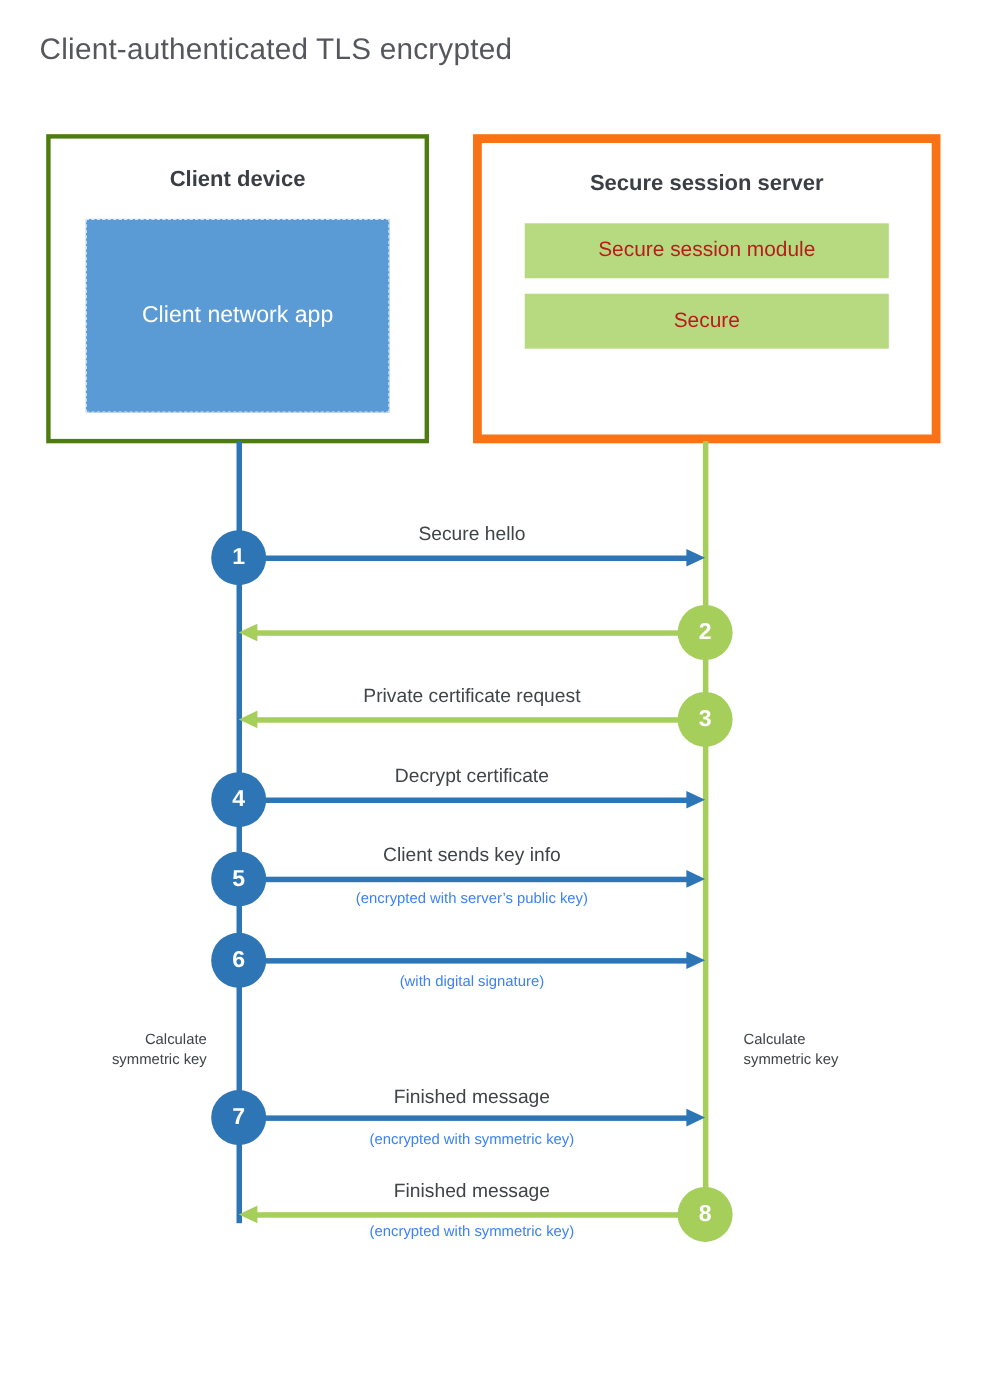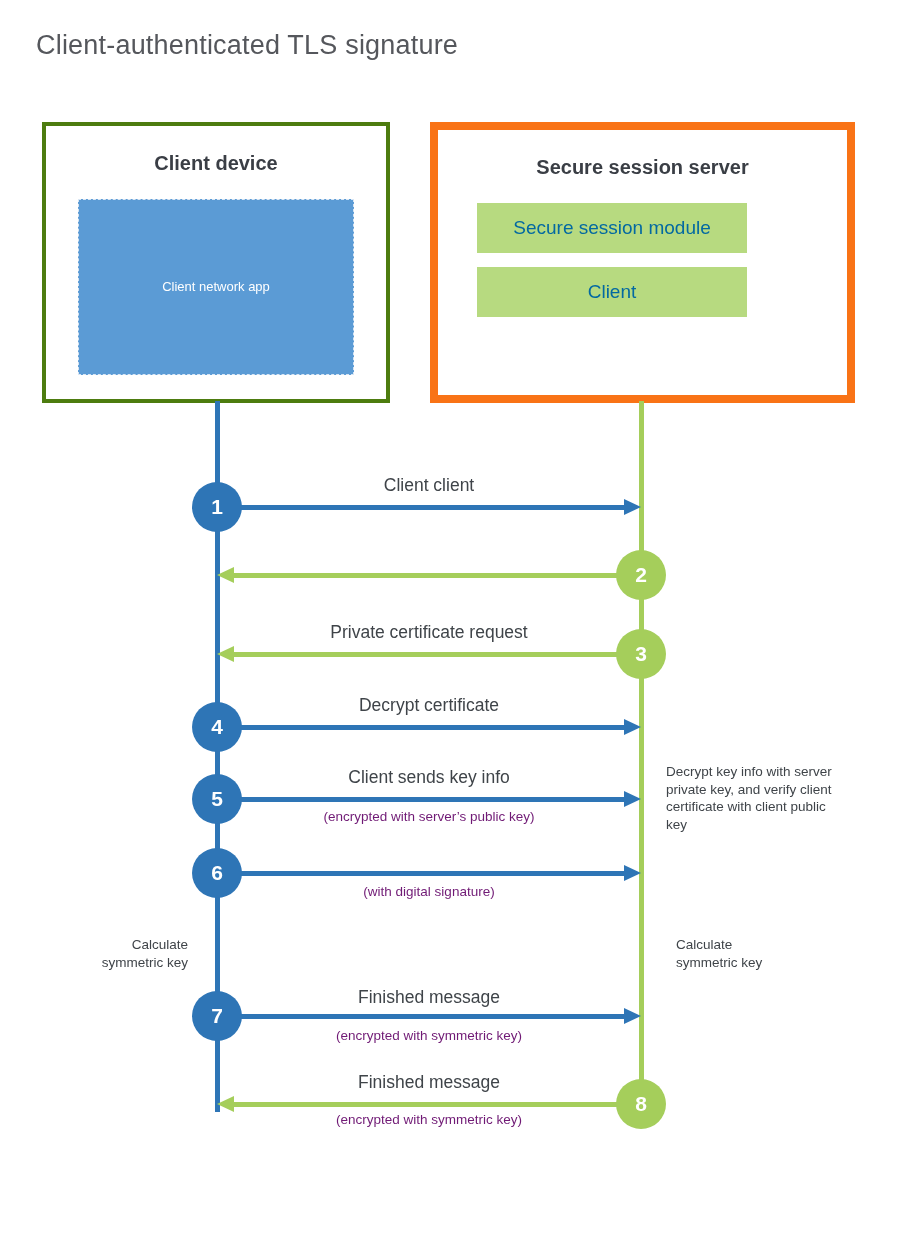--- a/index.html
+++ b/index.html
@@ -12,24 +12,24 @@
   
   .actor{position:absolute;top:122px;height:281px;background:#fff;box-sizing:border-box;}
   .actor.client{left:42px;width:348px;border:4px solid #4d7c0f;}
   .actor.server{left:430px;width:425px;border:8px solid #f97316;}
   .actor-title{position:absolute;left:0;right:0;top:26px;text-align:center;
                font-size:20px;font-weight:700;color:#3a3e45;}
 
   .app-box{position:absolute;left:32px;top:73px;width:276px;height:176px;
            background:#5b9bd5;border:1px dashed #d9e6f4;box-sizing:border-box;
            display:flex;align-items:center;justify-content:center;}
-  .app-box .app-label{width:190px;text-align:center;color:#fff;font-size:13px;line-height:1.5;}
+  .app-box .app-label{width:190px;text-align:center;color:#fff;font-size:21px;line-height:1.5;}
 
-  .module-bar{position:absolute;left:39px;width:270px;height:50px;background:#b7da80;
-              color:#0369a1;font-size:19px;text-align:center;line-height:50px;}
+  .module-bar{position:absolute;left:39px;width:331px;height:50px;background:#b7da80;
+              color:#b91c1c;font-size:19px;text-align:center;line-height:50px;}
   .module-bar.m0{top:73px;}
   .module-bar.m1{top:137px;}
   .module-bar.m2{top:199px;}
 
   
   .lifeline{position:absolute;width:5px;}
   .lifeline.client{left:215px;top:401px;height:711px;background:#2e75b6;}
   .lifeline.server{left:639px;top:401px;height:703px;background:#a5ce5b;}
 
   
@@ -43,51 +43,51 @@
   .shaft.blue{background:#2e75b6;left:217px;width:408px;}
   .shaft.green{background:#a5ce5b;left:233px;width:408px;}
   .head{position:absolute;width:0;height:0;border-top:8px solid transparent;
         border-bottom:8px solid transparent;}
   .head.right{left:624px;border-left:17px solid #2e75b6;}
   .head.left{left:217px;border-right:17px solid #a5ce5b;}
 
   .msg-label{position:absolute;left:217px;width:424px;text-align:center;
              font-size:17.5px;color:#3f4449;}
   .msg-sub{position:absolute;left:217px;width:424px;text-align:center;
-           font-size:13.5px;color:#701a75;}
+           font-size:13.5px;color:#3b82f6;}
 
   .note{position:absolute;font-size:13.5px;color:#3f4449;line-height:1.3;}
   .note.decrypt{left:666px;top:763px;width:166px;text-align:left;}
   .note.calc-left{left:76px;top:936px;width:112px;text-align:right;}
   .note.calc-right{left:676px;top:936px;width:112px;text-align:left;}
 </style>
 </head>
 <body>
 
 <div id="page">
 
-  <div class="title">Client-authenticated TLS signature</div>
+  <div class="title">Client-authenticated TLS encrypted</div>
 
   <div class="actor client">
     <div class="actor-title">Client device</div>
     <div class="app-box">
       <div class="app-label">Client network app</div>
     </div>
   </div>
 
   <div class="actor server">
     <div class="actor-title">Secure session server</div>
     <div class="module-bar m0">Secure session module</div>
-    <div class="module-bar m1">Client</div>
+    <div class="module-bar m1">Secure</div>
   </div>
 
   <div class="lifeline client"></div>
   <div class="lifeline server"></div>
 
-  <div class="msg-label" style="top:475px">Client client</div>
+  <div class="msg-label" style="top:475px">Secure hello</div>
   <div class="shaft blue" style="top:505px"></div>
   <div class="head right" style="top:499px"></div>
   <div class="circle blue" style="left:192px;top:482px">
       <span>1</span>
     </div>
 
   <div class="shaft green" style="top:573px"></div>
   <div class="head left" style="top:567px"></div>
   <div class="circle green" style="left:616px;top:550px">
       <span>2</span>
@@ -131,17 +131,16 @@
     </div>
 
   <div class="msg-label" style="top:1072px">Finished message</div>
   <div class="shaft green" style="top:1102px"></div>
   <div class="head left" style="top:1096px"></div>
   <div class="msg-sub" style="top:1112px">(encrypted with symmetric key)</div>
   <div class="circle green" style="left:616px;top:1079px">
       <span>8</span>
     </div>
 
-  <div class="note decrypt">Decrypt key info with server private key, and verify client certificate with client public key</div>
   <div class="note calc-left">Calculate symmetric key</div>
   <div class="note calc-right">Calculate symmetric key</div>
 
 </div>
 
 </body></html>

